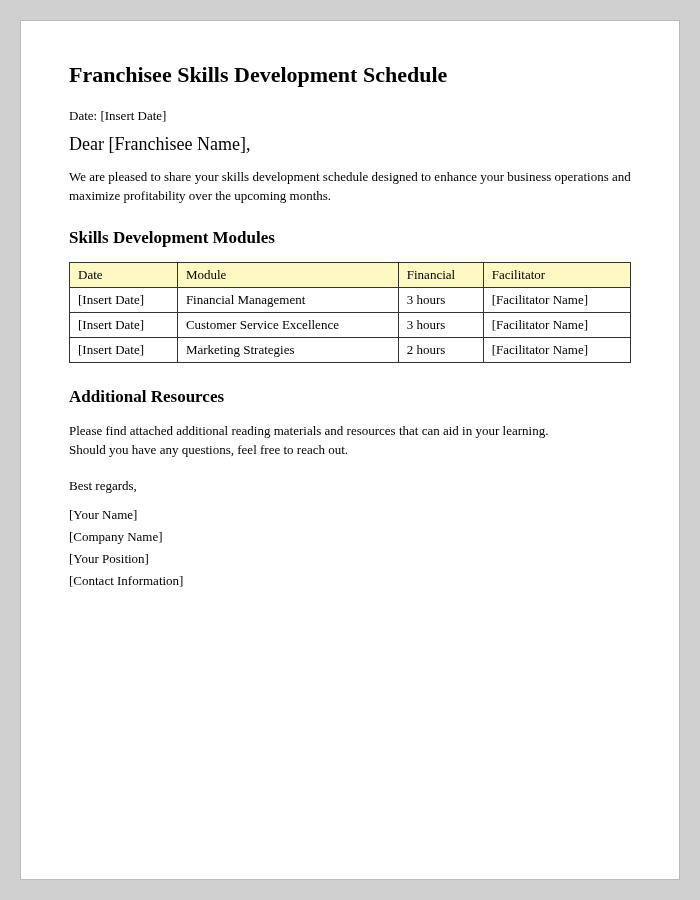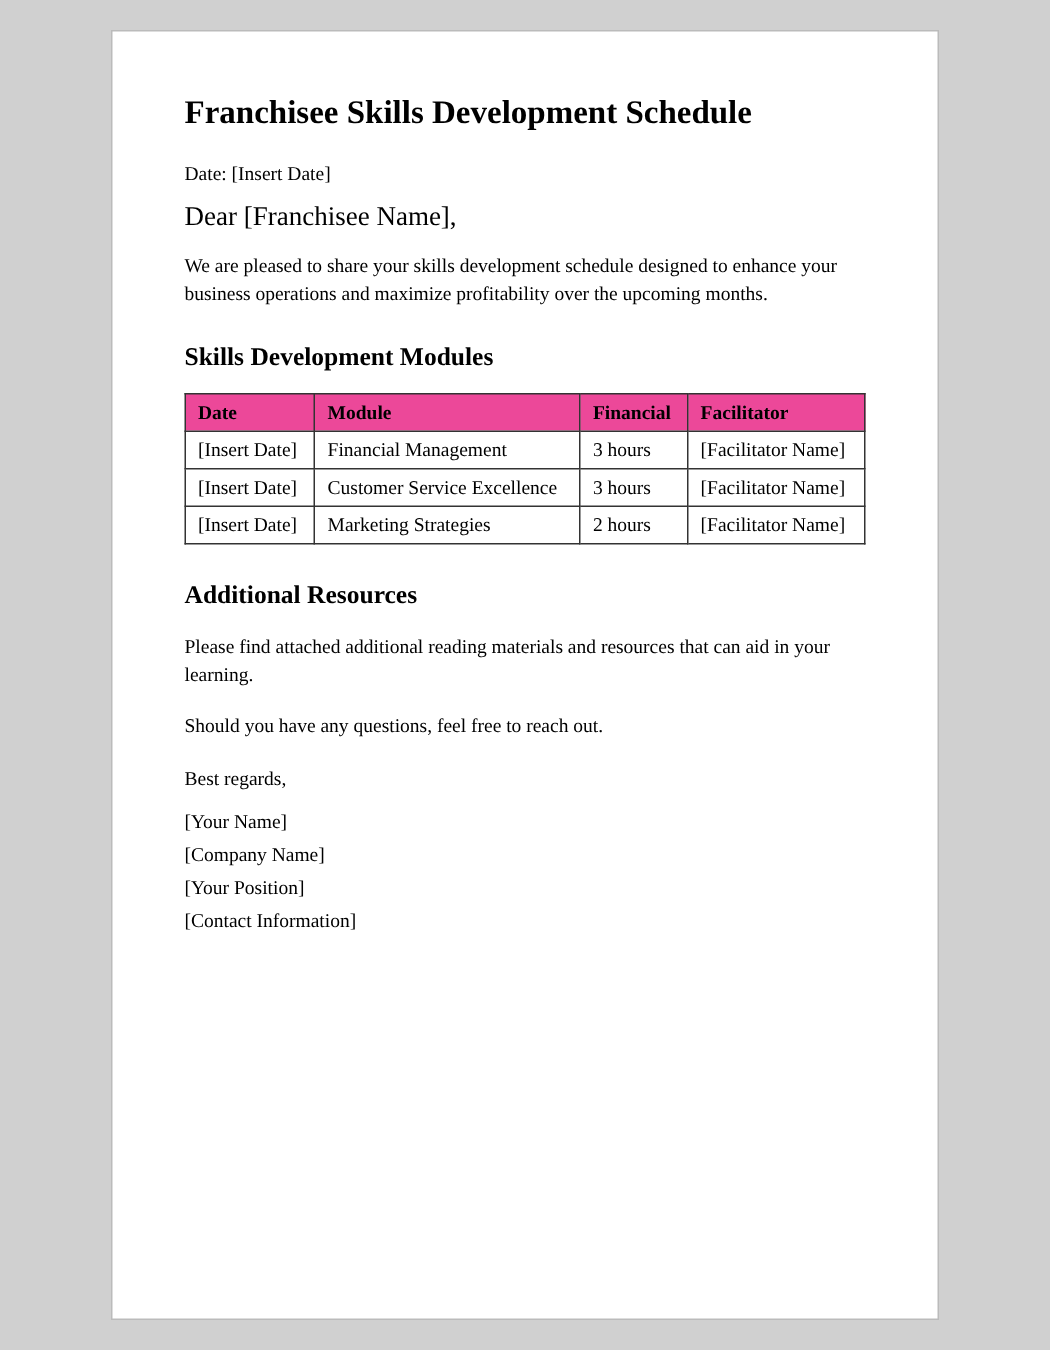--- a/index.html
+++ b/index.html
@@ -13,21 +13,21 @@
       display: flex;
       justify-content: center;
       align-items: flex-start;
       min-height: 900px;
       padding: 20px;
       font-family: 'Times New Roman', Times, serif;
     }
 
     .page {
       background: #ffffff;
-      width: 552px;
+      width: 660px;
       min-height: 860px;
       border: 1px solid #bbbbbb;
       padding: 40px 48px;
     }
 
     .doc-title {
       font-size: 22px;
       font-weight: bold;
       margin-bottom: 18px;
       line-height: 1.3;
@@ -63,28 +63,27 @@
     }
 
     .schedule-table th,
     .schedule-table td {
       border: 1px solid #333;
       padding: 4px 8px;
       text-align: left;
     }
 
     .schedule-table th {
-      font-weight: bold;
-      background: #ec4899;
+      font-weight: normal;
+      background: #fef9c3;
     }
 
     .resources-text {
       font-size: 13px;
       line-height: 1.5;
-      margin-bottom: 14px;
     }
 
     .question-text {
       font-size: 13px;
       line-height: 1.5;
       margin-bottom: 18px;
     }
 
     .regards {
       font-size: 13px;

